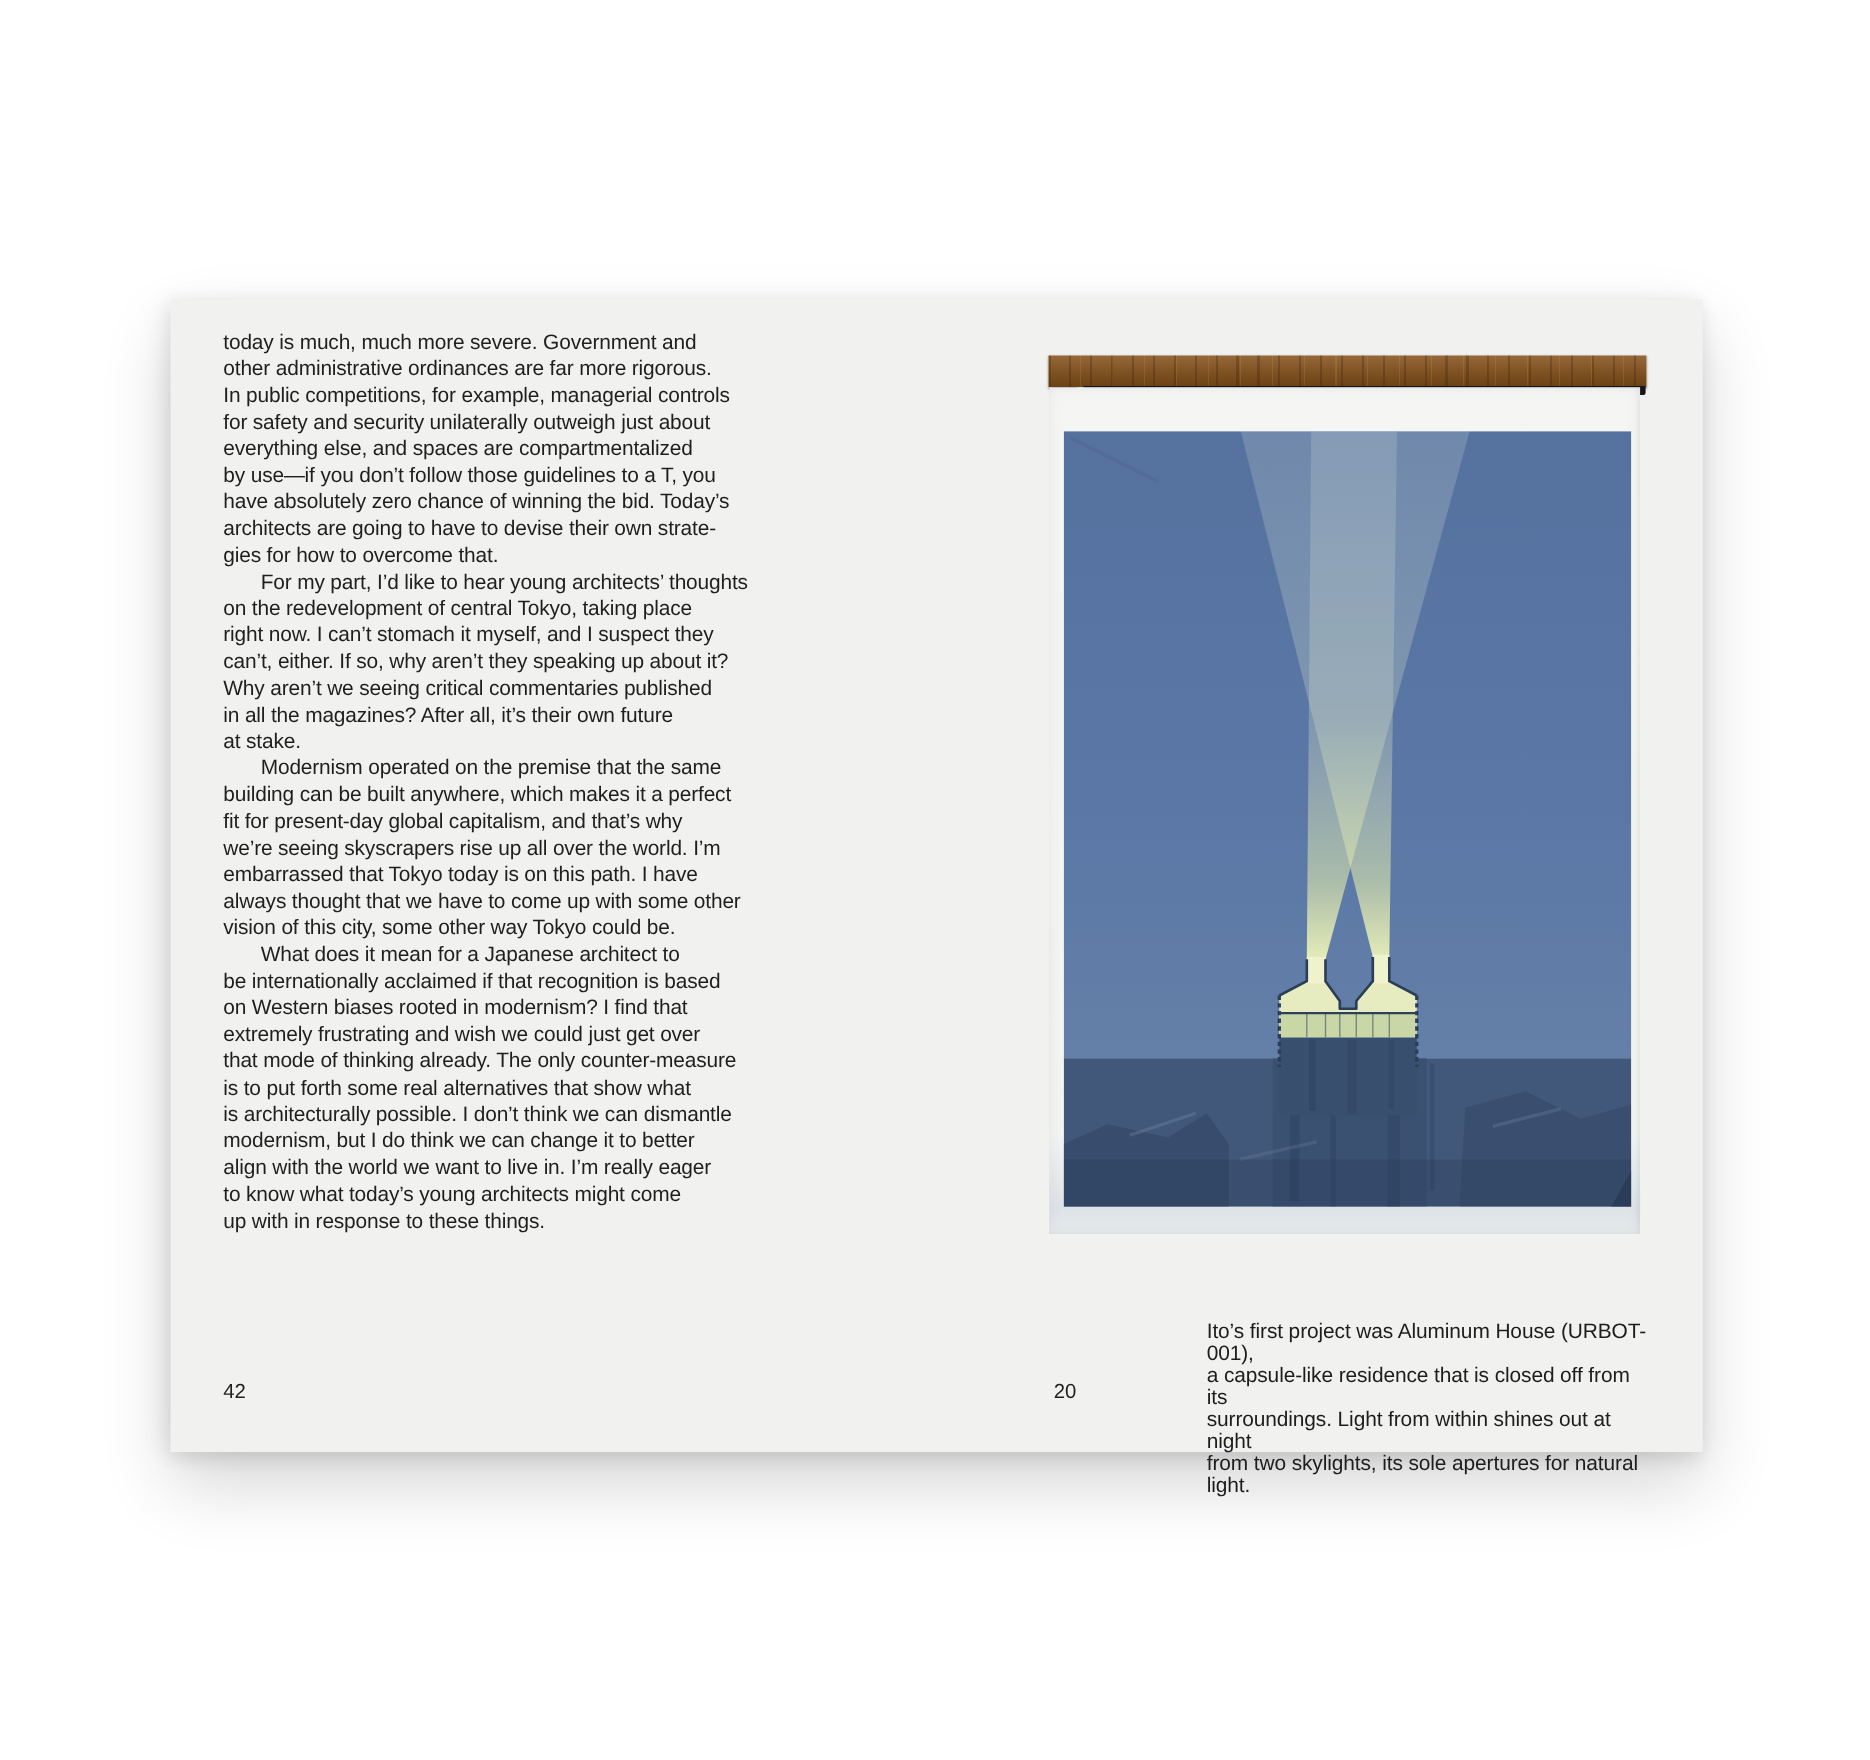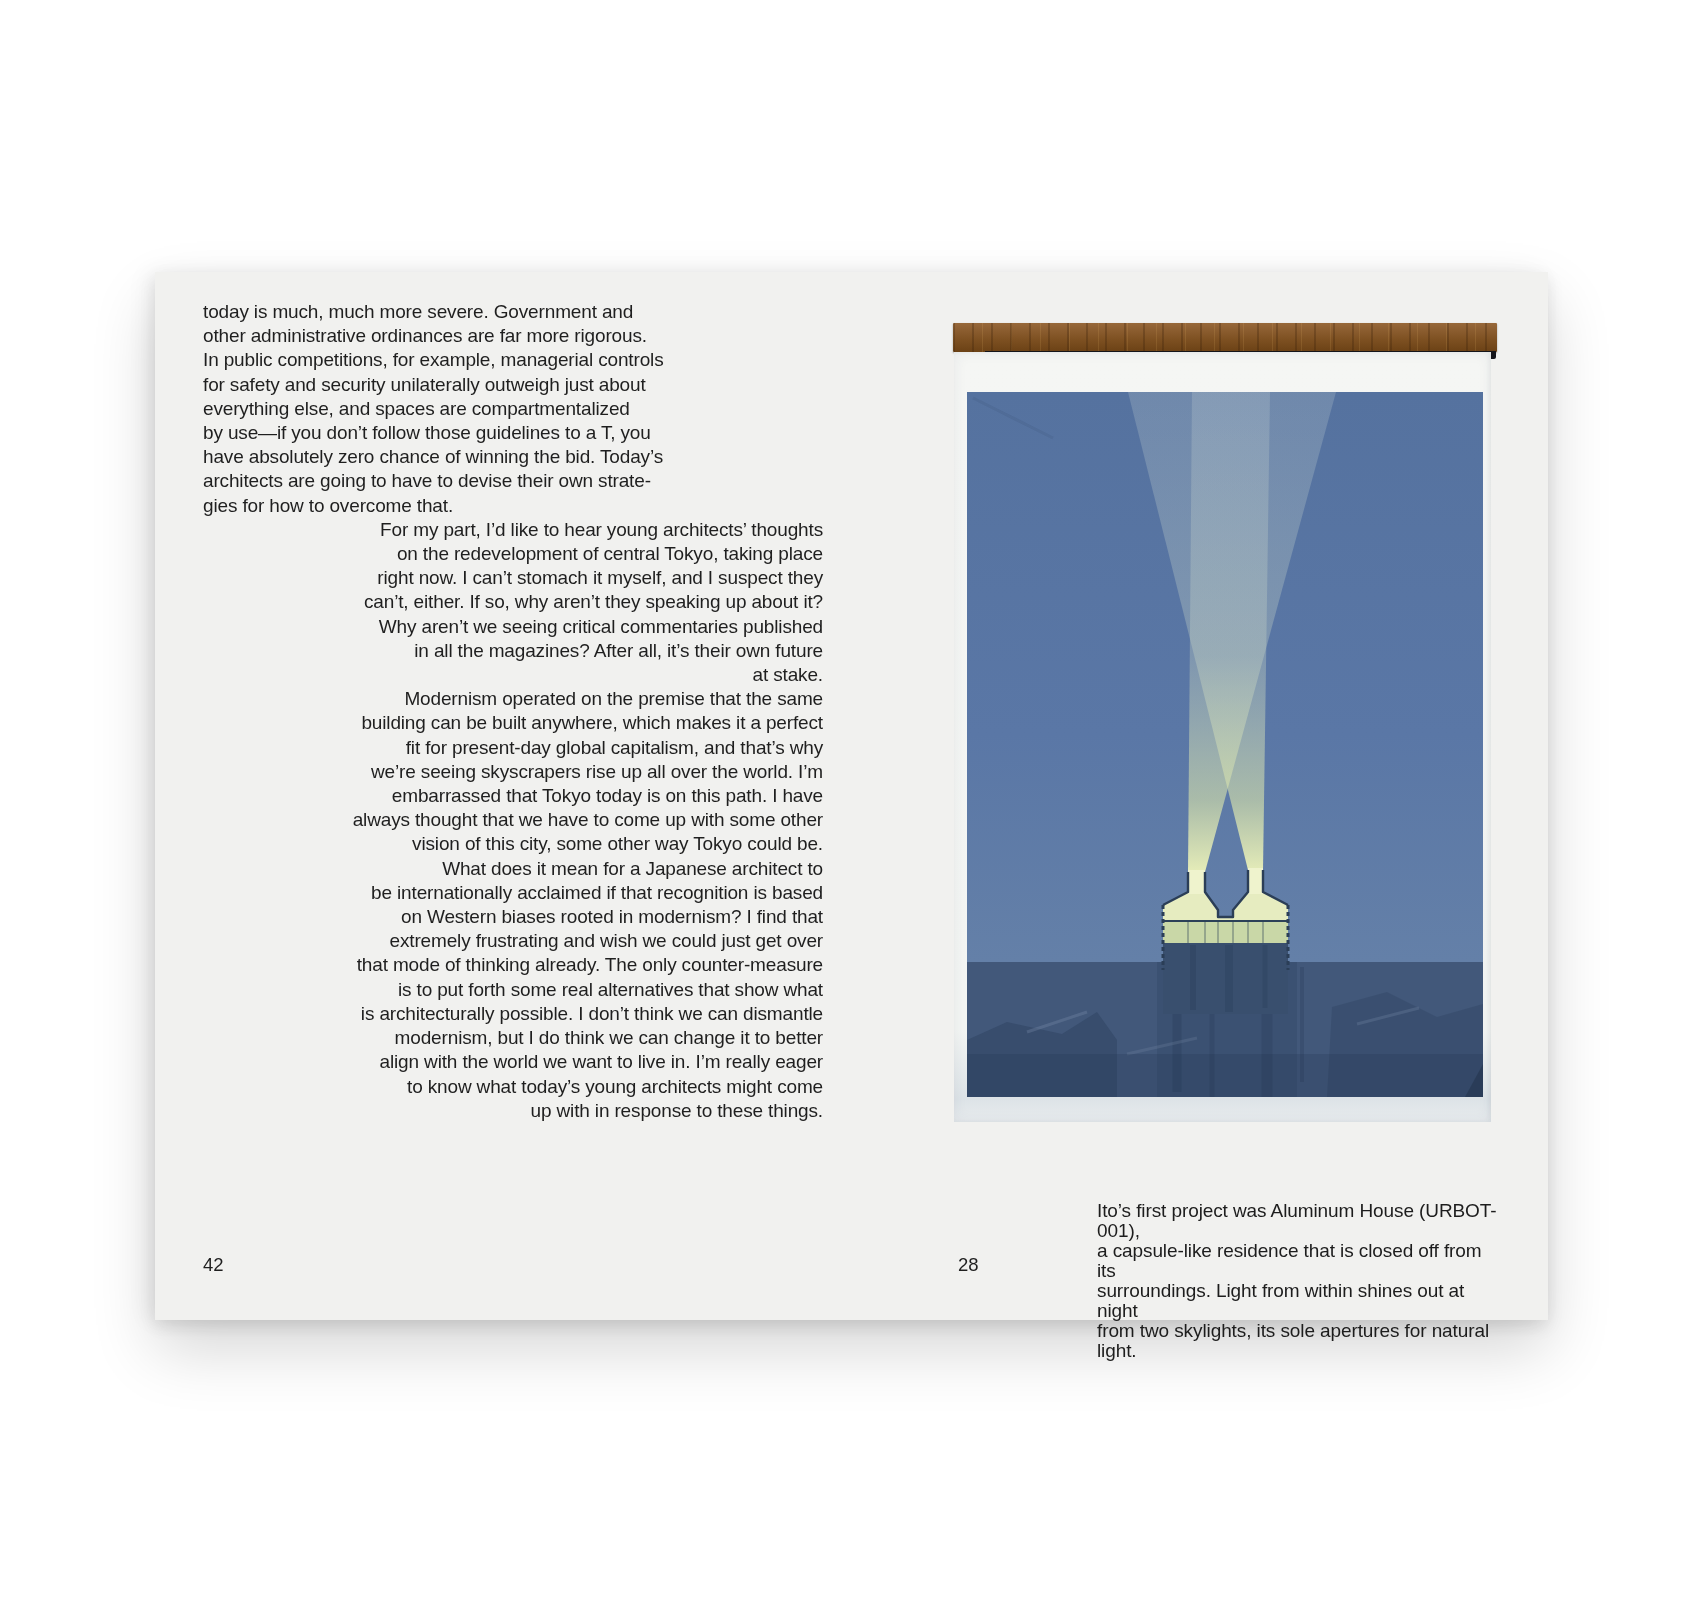--- a/index.html
+++ b/index.html
@@ -15,21 +15,21 @@
     background:var(--page-gray,#f1f1ef);
     box-shadow:0 30px 60px rgba(0,0,0,.16), 0 6px 16px rgba(0,0,0,.09), -8px 0 22px rgba(0,0,0,.05);
   }
   
   .body-text{
     position:absolute;left:48px;top:28px;width:620px;
     font-size:19px;line-height:24.2px;letter-spacing:-0.15px;
     color:#1f1f1f;
   }
   .body-text p{margin:0;white-space:pre-line;}
-  .body-text p.indent{text-indent:34px;text-align:right;}
+  .body-text p.indent{text-indent:34px;}
   .pagenum{
     position:absolute;top:982px;
     font-size:18.5px;color:#1f1f1f;letter-spacing:0;
   }
   .pagenum.left{left:48px;text-align:right;}
   .pagenum.right{left:803px;}
   
   .wood-rail{
     position:absolute;left:798px;top:51px;width:544px;height:29px;
     background:
@@ -168,16 +168,16 @@
         <path d="M196,513 L221,500 L221,480 M238,480 L238,500 L251,518 L251,525 L266,525 L266,518 L281,500 L281,478 M296,478 L296,500 L321,513" fill="none" stroke="#2b3e57" stroke-width="2.4" stroke-linejoin="round"></path>
         <path d="M196,513 L196,578" fill="none" stroke="#2b3e57" stroke-width="3" stroke-dasharray="4 3"></path>
         <path d="M321,513 L321,578" fill="none" stroke="#2b3e57" stroke-width="3" stroke-dasharray="4 3"></path>
       </svg>
     </div>
 
     <div class="caption">Ito’s first project was Aluminum House (URBOT-001),
 a capsule-like residence that is closed off from its
 surroundings. Light from within shines out at night
 from two skylights, its sole apertures for natural light.</div>
-    <div class="pagenum right">28</div>
+    <div class="pagenum right">20</div>
 
   </div>
 </div>
 
 </body></html>

